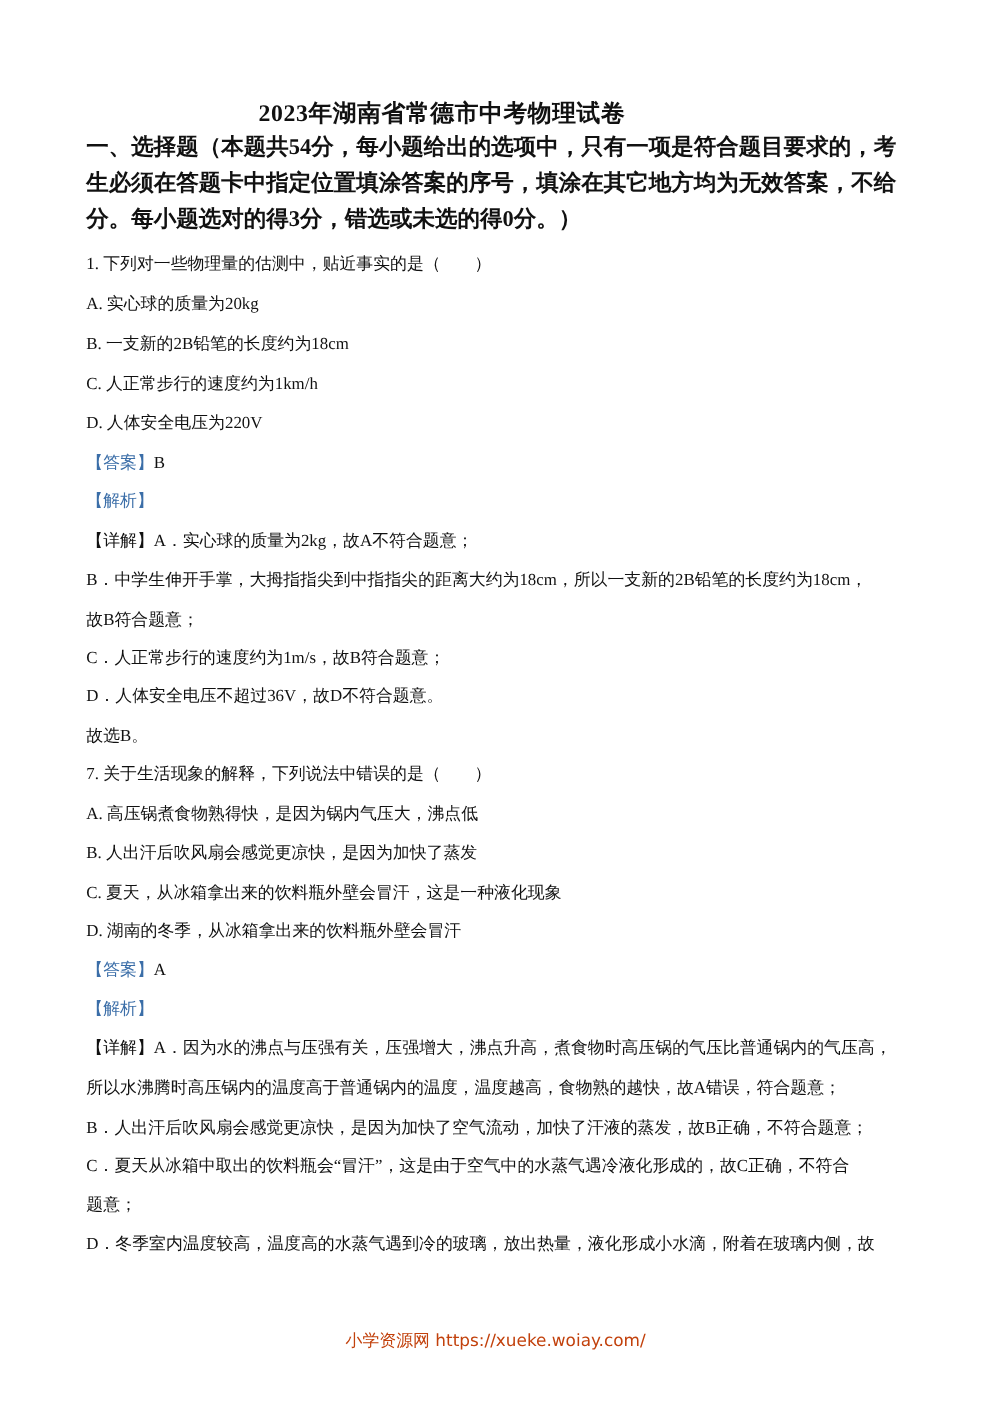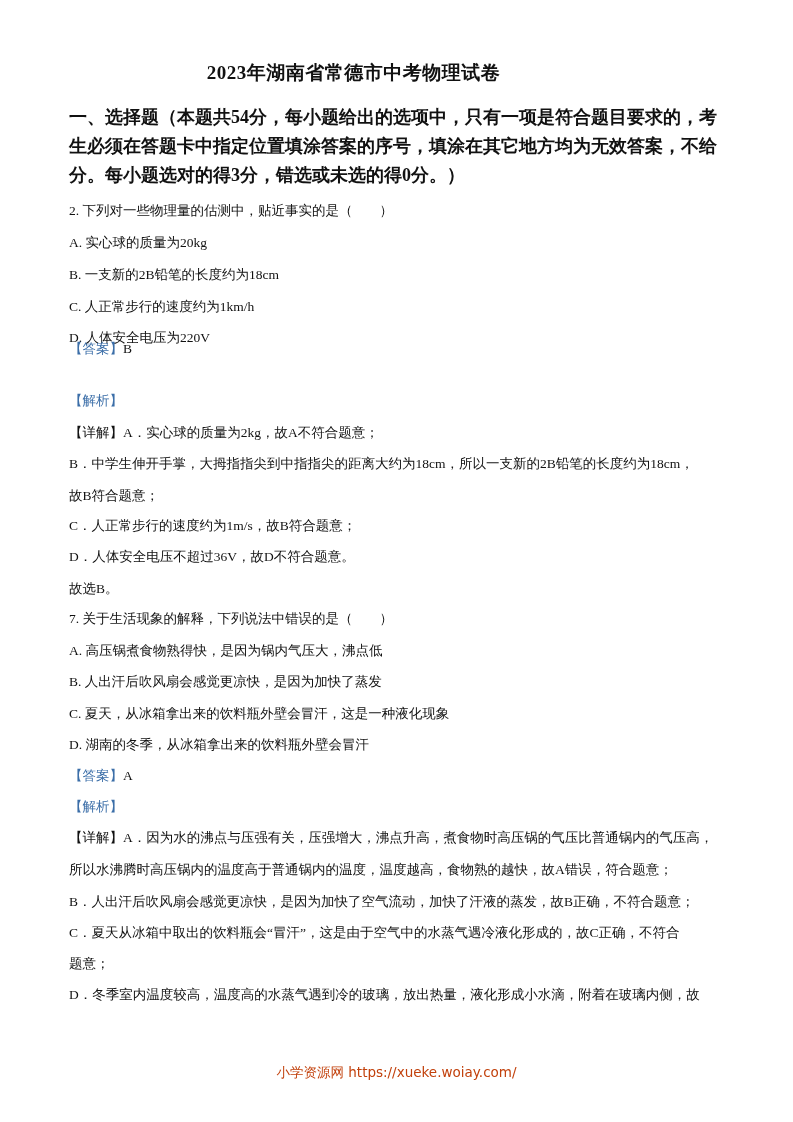--- a/index.html
+++ b/index.html
@@ -1,40 +1,40 @@
 <!DOCTYPE html>
 <html><head>
 <meta charset="utf-8">
 <style>
   html, body { margin: 0; padding: 0; background: #ffffff; }
   body { width: 793px; height: 1122px; position: relative; overflow: hidden;
          font-family: "Liberation Serif", "DejaVu Serif", serif; color: #111; }
-  .title { position: absolute; top: 60px; left: 0; width: 707px; text-align: center;
+  .title { position: absolute; top: 78px; left: 0; width: 707px; text-align: center;
            font-size: 19px; font-weight: bold; letter-spacing: 0.5px; }
   .section { position: absolute; left: 69px; width: 660px; font-size: 18px; font-weight: bold;
              line-height: 29px; top: 103px; }
   .line { position: absolute; left: 69px; font-size: 13.5px; white-space: nowrap; }
   .bracket-tag { color: #3b6ea8; }
   .footer { position: absolute; top: 1064px; left: 0; width: 793px; text-align: center;
             font-family: "DejaVu Sans", sans-serif; font-size: 13.5px; color: #c2410c; }
 </style>
 </head>
 <body>
 
 <div class="title">2023年湖南省常德市中考物理试卷</div>
 
 <div class="section">一、选择题（本题共54分，每小题给出的选项中，只有一项是符合题目要求的，考生必须在答题卡中指定位置填涂答案的序号，填涂在其它地方均为无效答案，不给分。每小题选对的得3分，错选或未选的得0分。）</div>
 
-<div class="line" style="top:202px">2. 下列对一些物理量的估测中，贴近事实的是（　　）</div>
+<div class="line" style="top:202px">1. 下列对一些物理量的估测中，贴近事实的是（　　）</div>
 <div class="line" style="top:234px">A. 实心球的质量为20kg</div>
 <div class="line" style="top:266px">B. 一支新的2B铅笔的长度约为18cm</div>
 <div class="line" style="top:298px">C. 人正常步行的速度约为1km/h</div>
 <div class="line" style="top:329px">D. 人体安全电压为220V</div>
 
-<div class="line" style="top:340px">
+<div class="line" style="top:361px">
   <span class="bracket-tag">【答案】</span><span>B</span>
 </div>
 <div class="line bracket-tag" style="top:392px">【解析】</div>
 
 <div class="line" style="top:424px">
   <span>【详解】</span><span>A．实心球的质量为2kg，故A不符合题意；</span>
 </div>
 <div class="line" style="top:455px">B．中学生伸开手掌，大拇指指尖到中指指尖的距离大约为18cm，所以一支新的2B铅笔的长度约为18cm，</div>
 <div class="line" style="top:487px">故B符合题意；</div>
 <div class="line" style="top:517px">C．人正常步行的速度约为1m/s，故B符合题意；</div>

